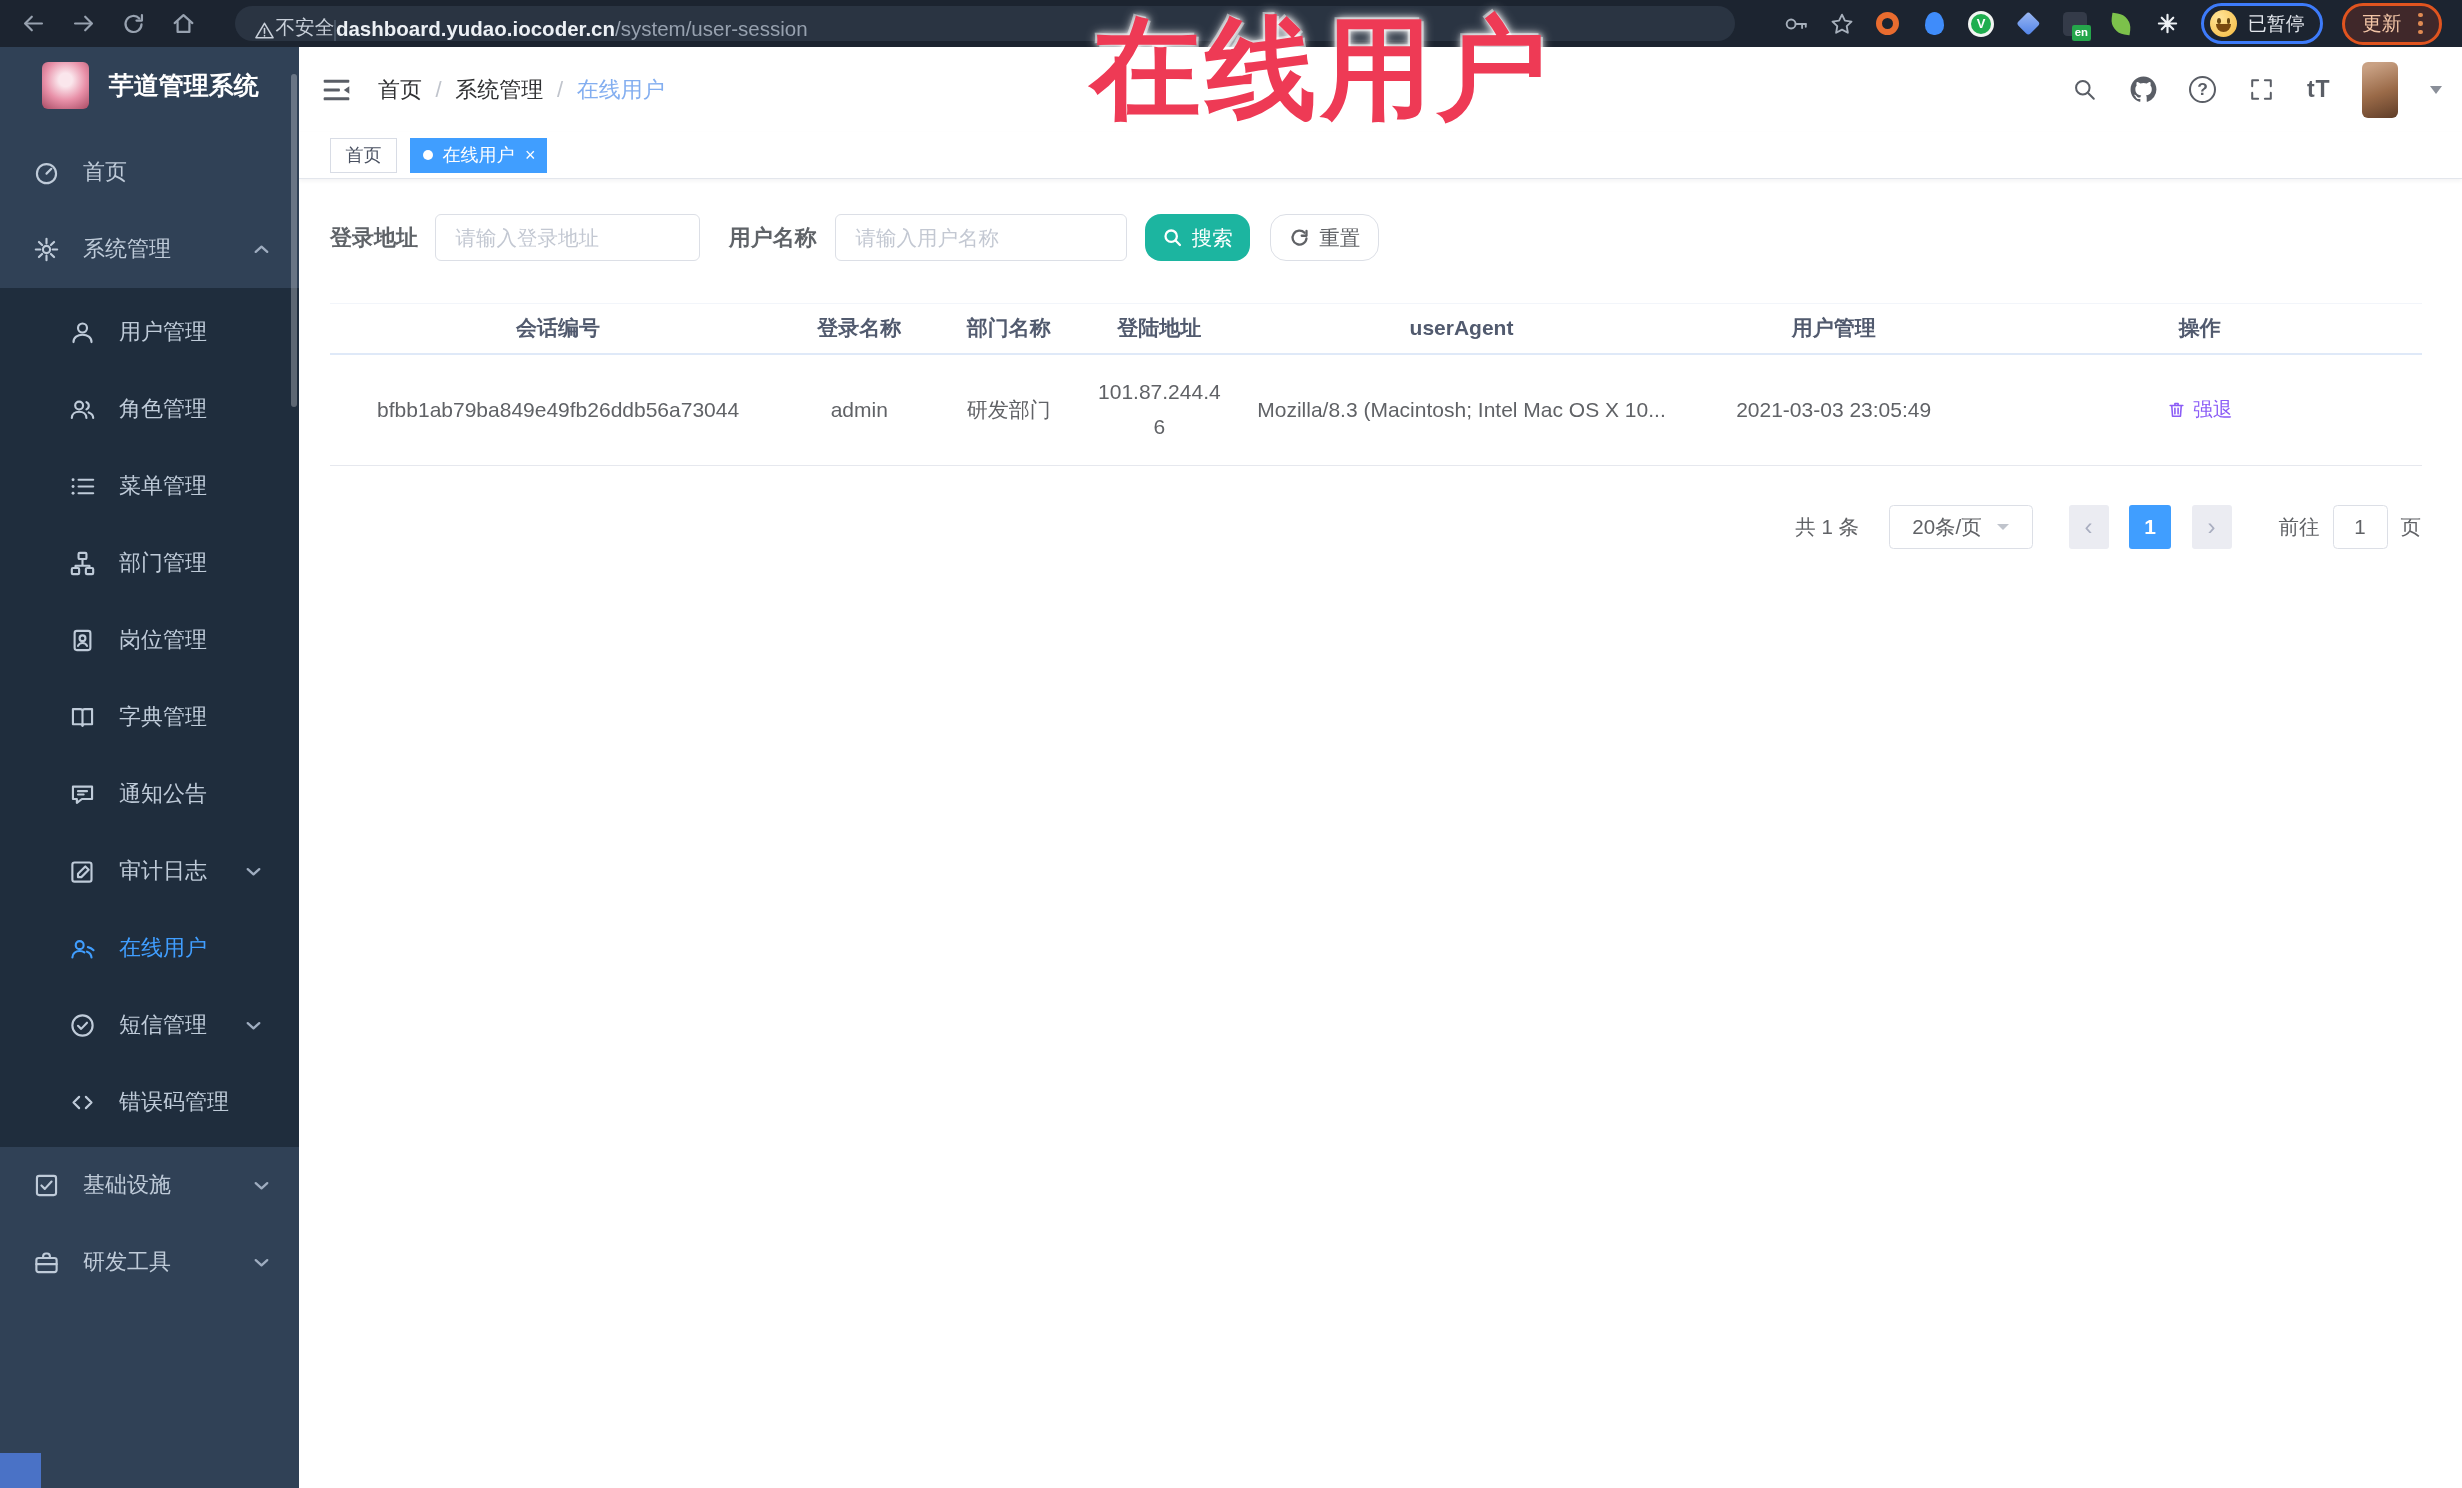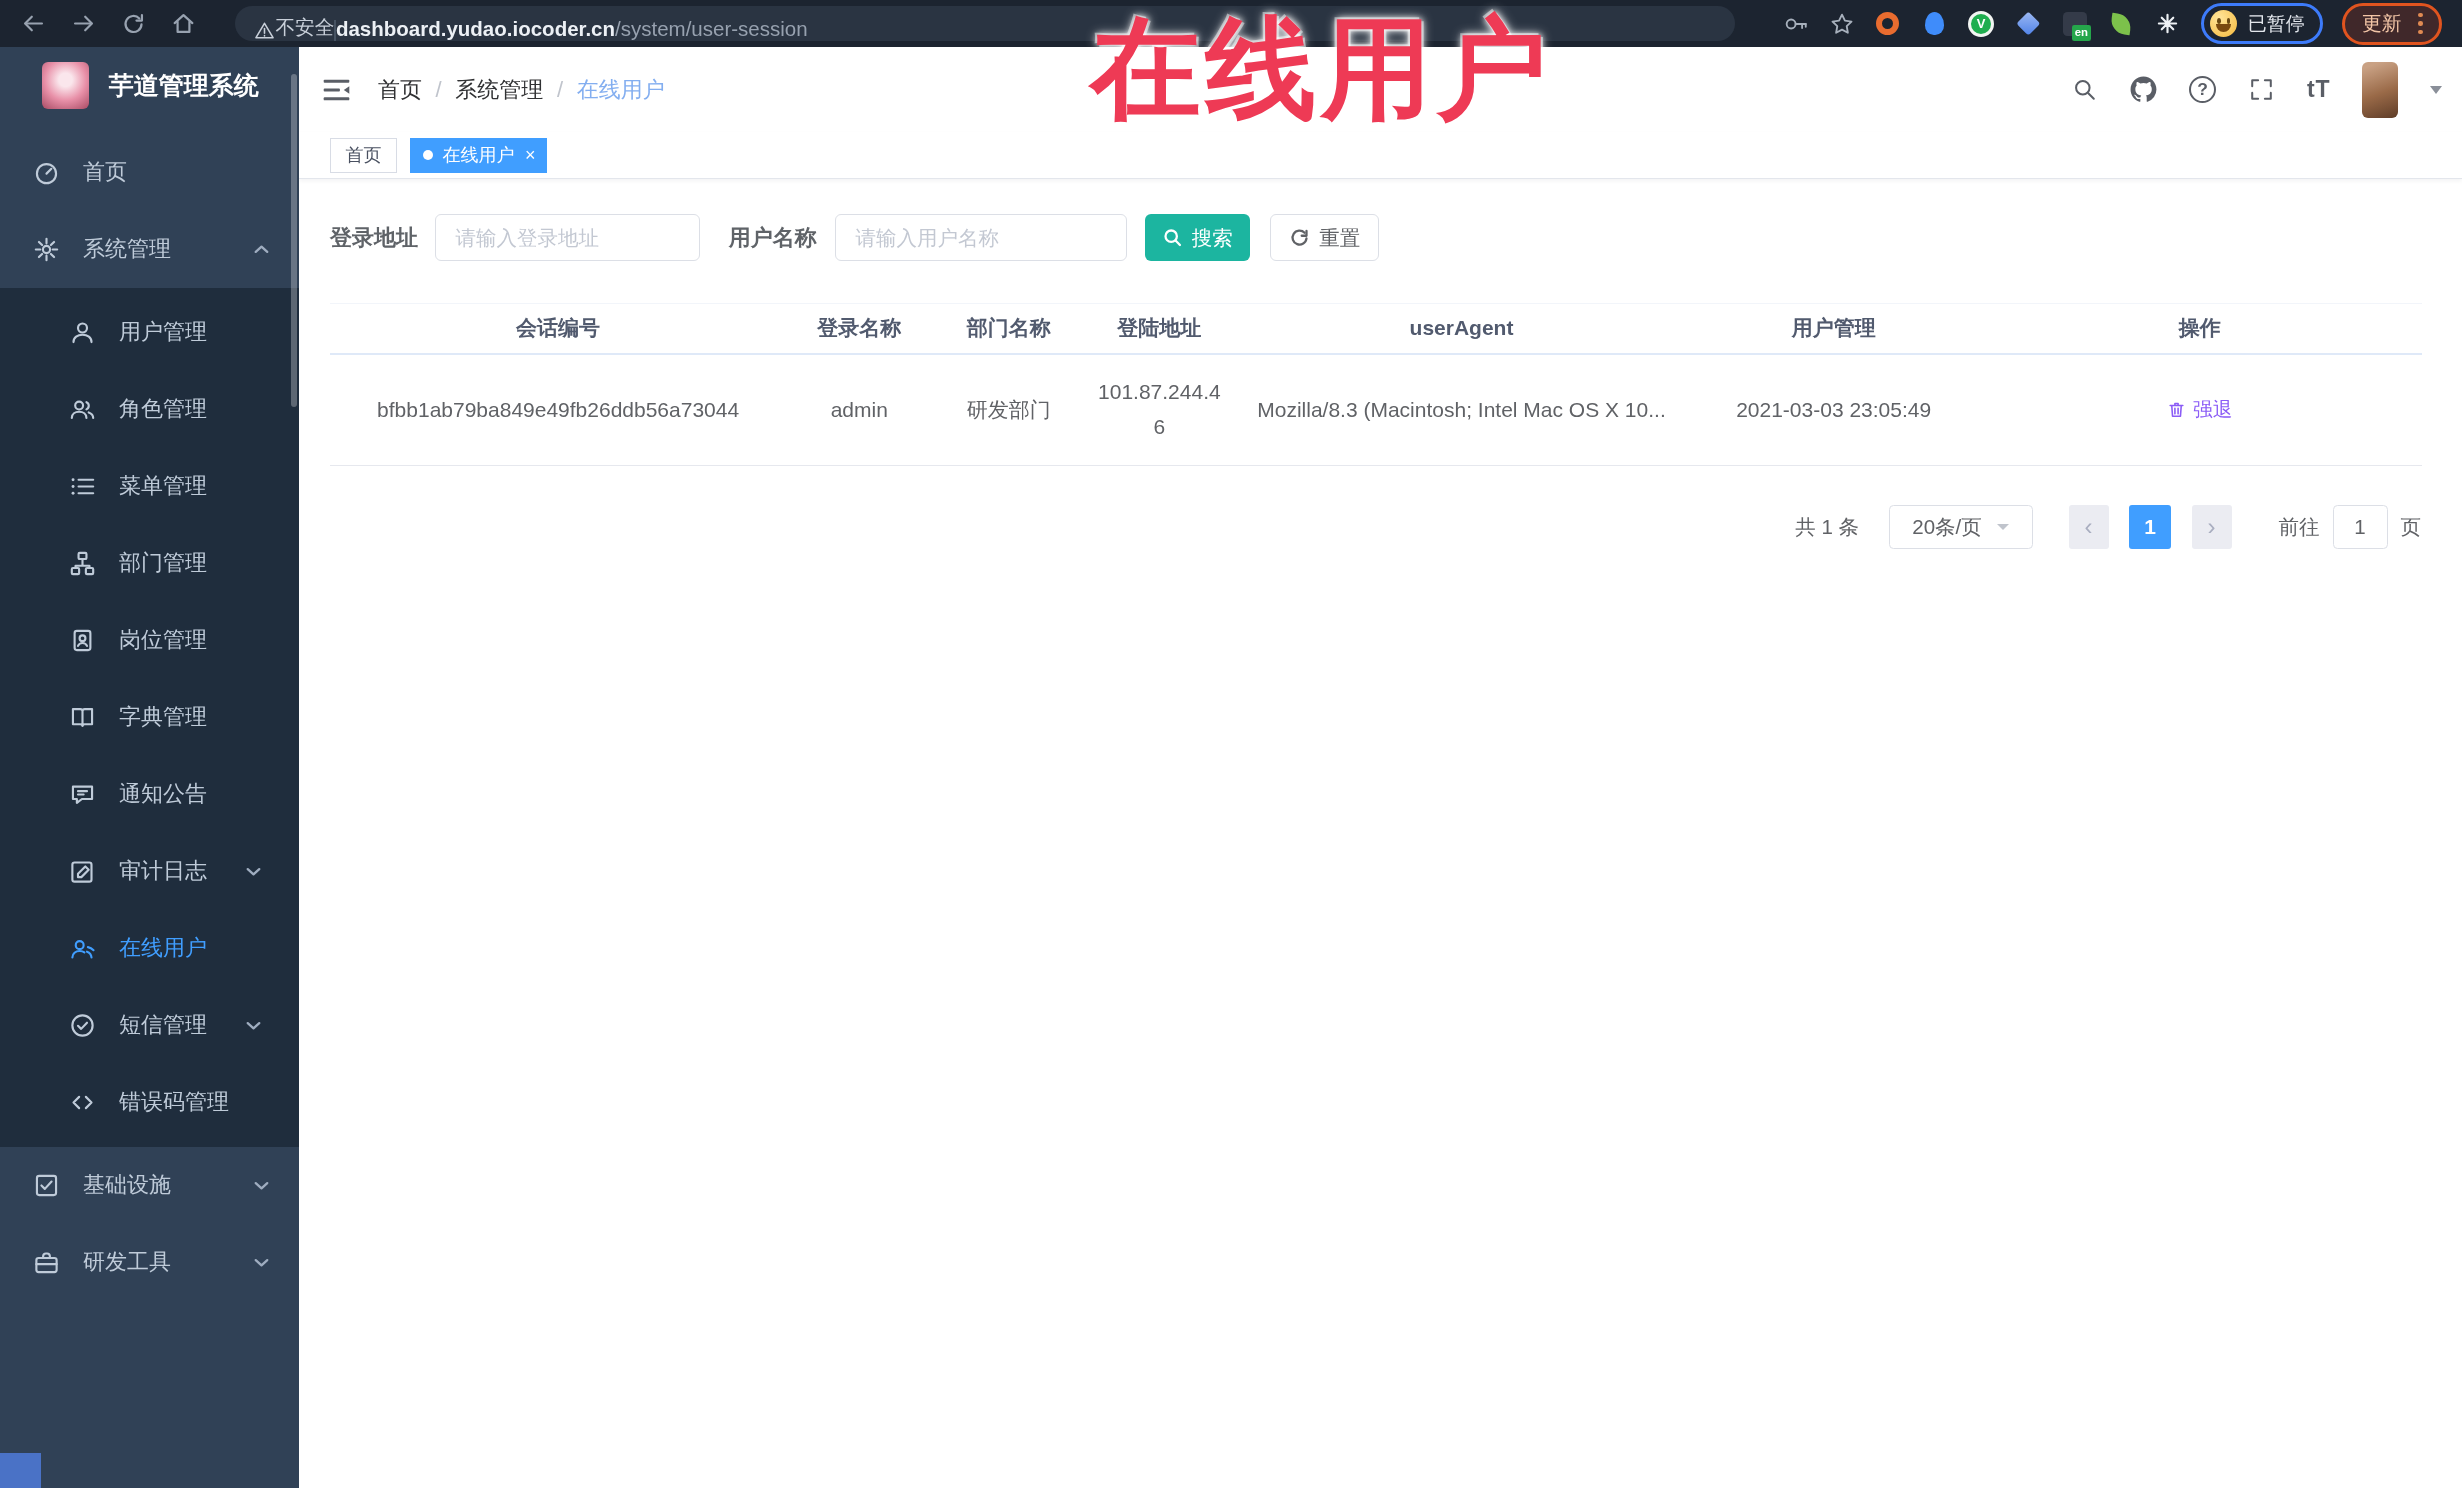--- a/index.html
+++ b/index.html
@@ -85,21 +85,21 @@
   .tag { height:35px; display:inline-flex; align-items:center; padding:0 14.4px; border:0.8px solid #d8dce5; background:#fff; color:#495060; font-size:18px; cursor:pointer; white-space:nowrap; }
   .tag.active { background:#409eff; border-color:#409eff; color:#fff; padding:0 10.6px 0 12px; gap:9px; }
   .tag-dot { width:10.6px; height:10.6px; border-radius:50%; background:#fff; flex:none; }
   .tag-close { font-size:18px; line-height:1; margin-left:1.5px; }
 
   .content { padding:35px 41px 0 31px; }
   .filters { display:flex; align-items:center; }
   .f-label { font-size:22px; font-weight:700; color:#5f6368; white-space:nowrap; }
   .f-input { height:47px; border:0.8px solid #dcdfe6; border-radius:6px; padding:0 19.7px; font-size:20.5px; color:#606266; outline:none; font-family:inherit; }
   .f-input::placeholder { color:#c3c8d2; }
-  .btn { height:47px; border-radius:6px; display:inline-flex; align-items:center; justify-content:center; gap:9px; font-size:20.5px; cursor:pointer; border:0.8px solid transparent; font-family:inherit; }
+  .btn { height:47px; border-radius:16px; display:inline-flex; align-items:center; justify-content:center; gap:9px; font-size:20.5px; cursor:pointer; border:0.8px solid transparent; font-family:inherit; }
   .btn svg { width:21px; height:21px; stroke:currentColor; stroke-width:2.6; fill:none; stroke-linecap:round; stroke-linejoin:round; }
   .btn-search { width:105px; background:#1cb5a0; color:#fff; }
   .btn-reset { width:109px; background:#fff; border-color:#dcdfe6; color:#606266;text-align:center; }
 
   table.data { margin-top:42px; width:2092px; border-collapse:collapse; table-layout:fixed; }
   table.data th { height:50px; font-size:21px; font-weight:700; color:#515a6e; text-align:center; border-top:0.8px solid #f2f5fa; border-bottom:2.3px solid #dfe9f8; background:#fff; }
   table.data td { height:112px; font-size:21px; color:#606266; text-align:center; border-bottom:1.5px solid #e6e8ee; }
   .ip-wrap { width:133px; margin:0 auto; word-break:break-all; line-height:1.65; }
   .action-link { color:#8b5cf6; font-size:19.7px; display:inline-flex; align-items:center; gap:6.8px; cursor:pointer; }
   .action-link svg { width:19px; height:19px; stroke:currentColor; stroke-width:2; fill:none; stroke-linecap:round; stroke-linejoin:round; }

